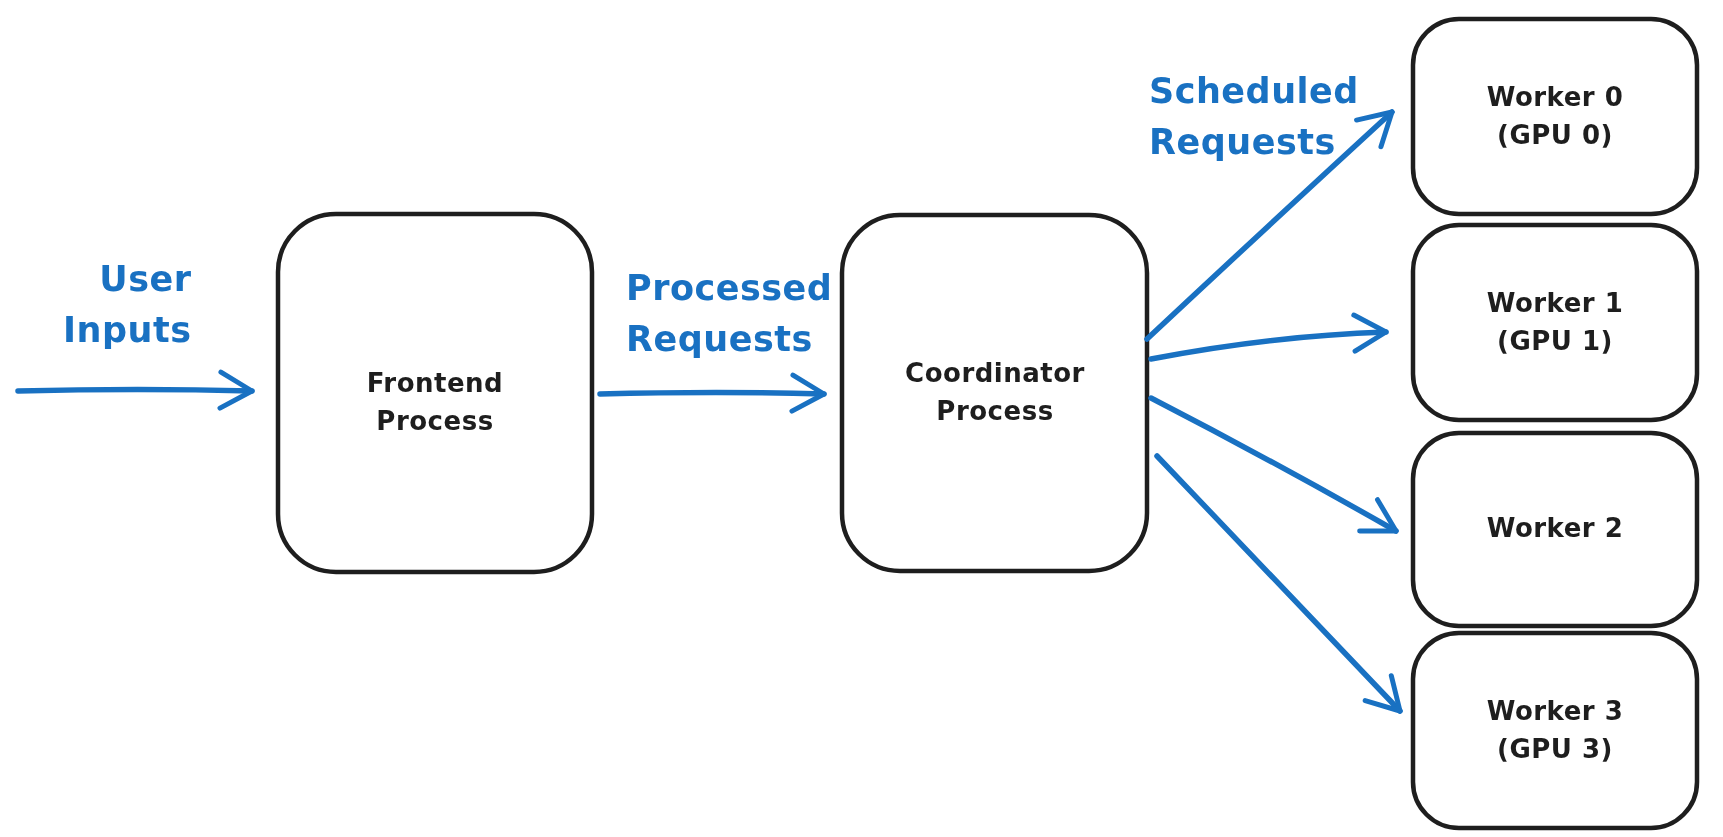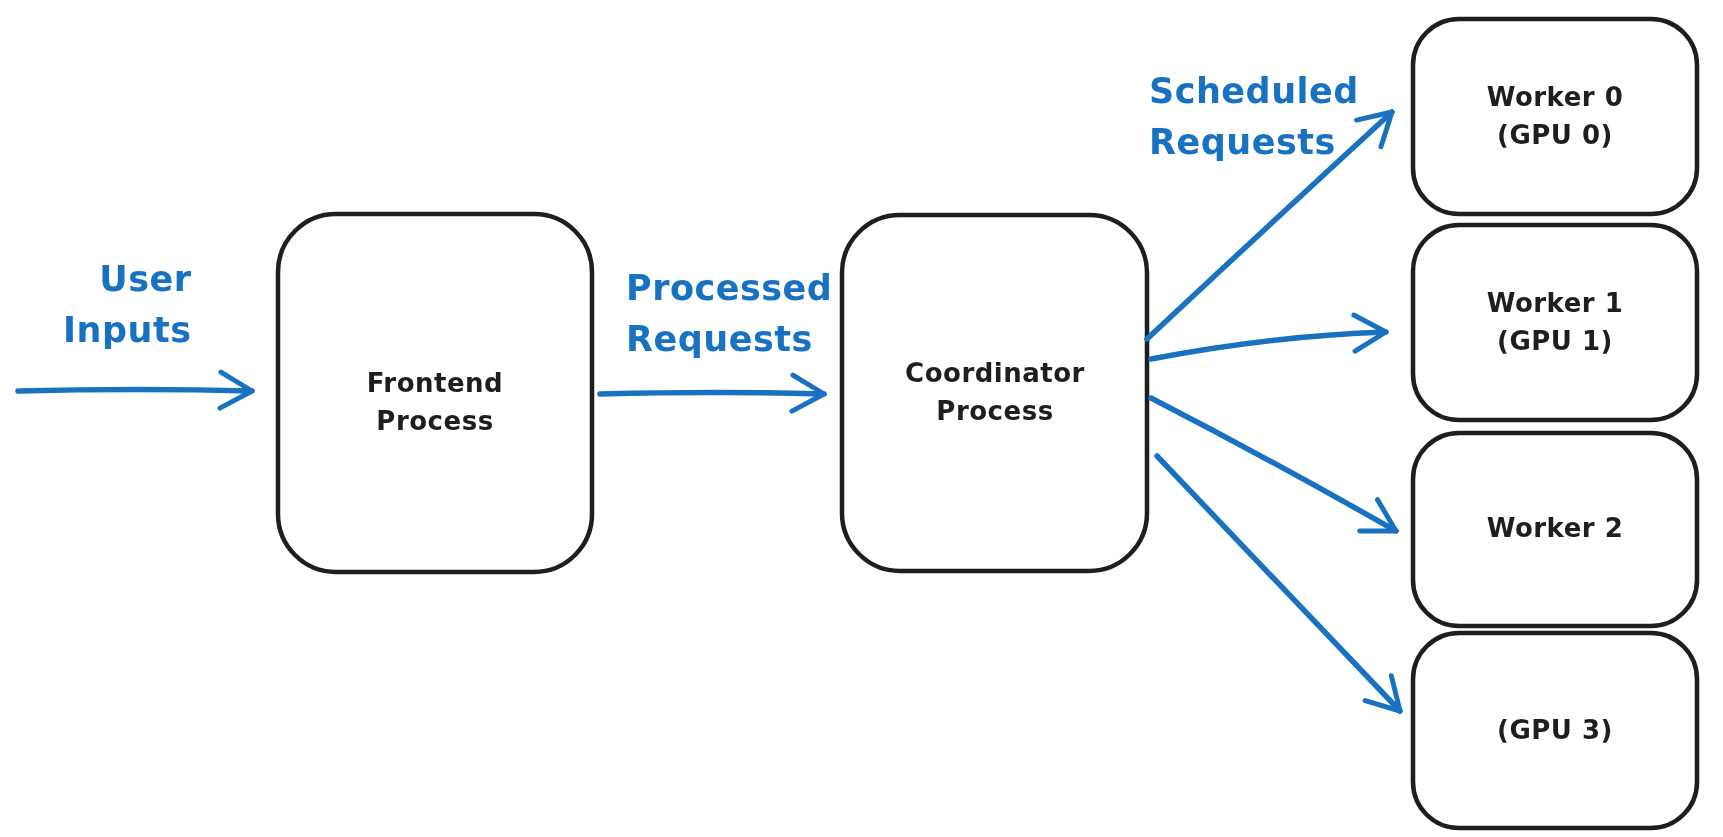--- a/index.html
+++ b/index.html
@@ -78,20 +78,21 @@
   <div class="node-label" style="left:1555px;top:323px;">
     <div>Worker 1</div>
     <div>(GPU 1)</div>
   </div>
 
   <div class="node-label" style="left:1555px;top:529px;text-align:center;">
     <div>Worker 2</div>
   </div>
 
   <div class="node-label" style="left:1555px;top:731px;">
+    <div>Worker 3</div>
     <div>(GPU 3)</div>
   </div>
 
   <div class="edge-label" style="left:63px;top:254px;text-align:right;">
     <div>User</div>
     <div>Inputs</div>
   </div>
 
   <div class="edge-label" style="left:614px;top:263px;margin-left:12px;">
     <div>Processed</div>

